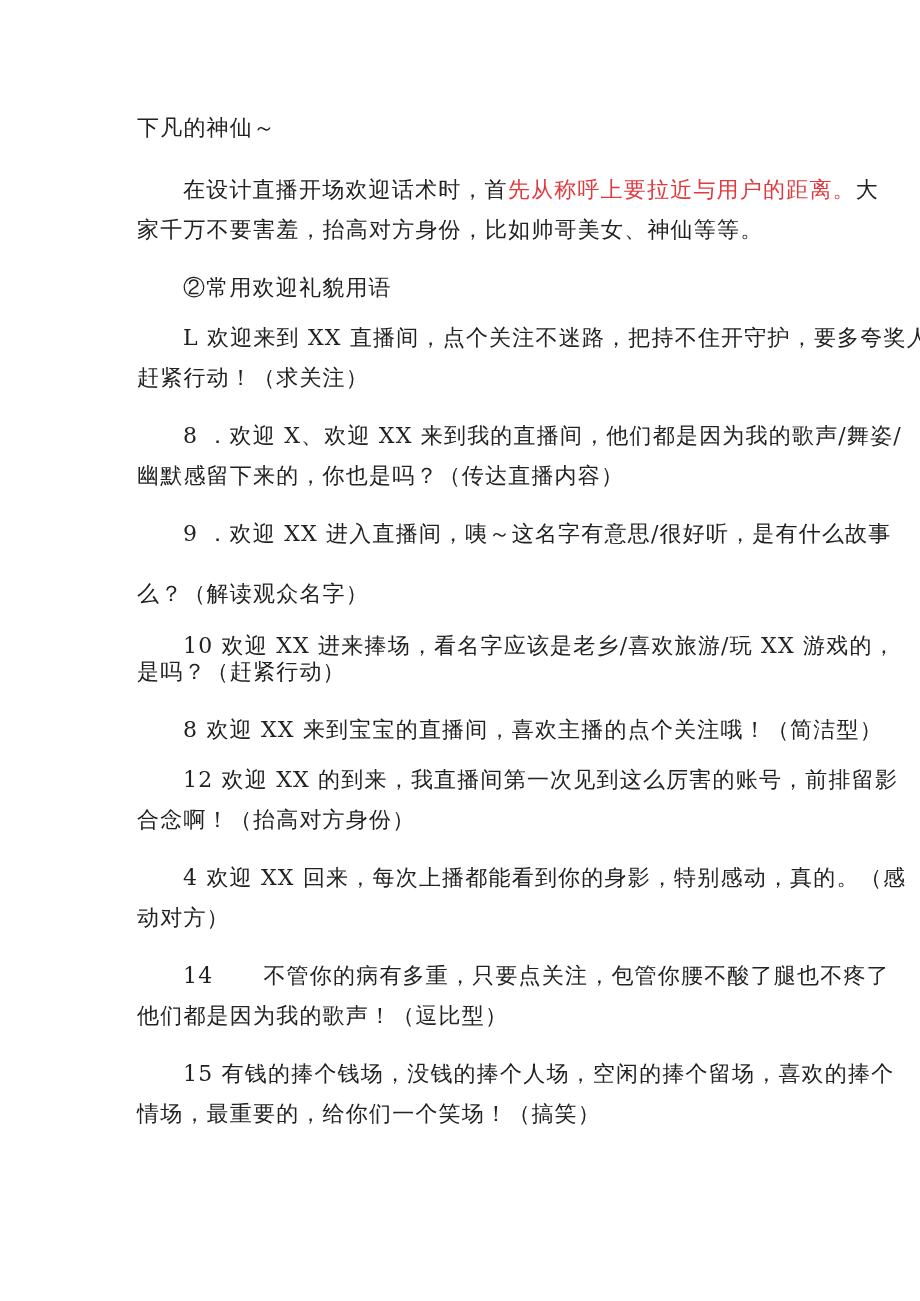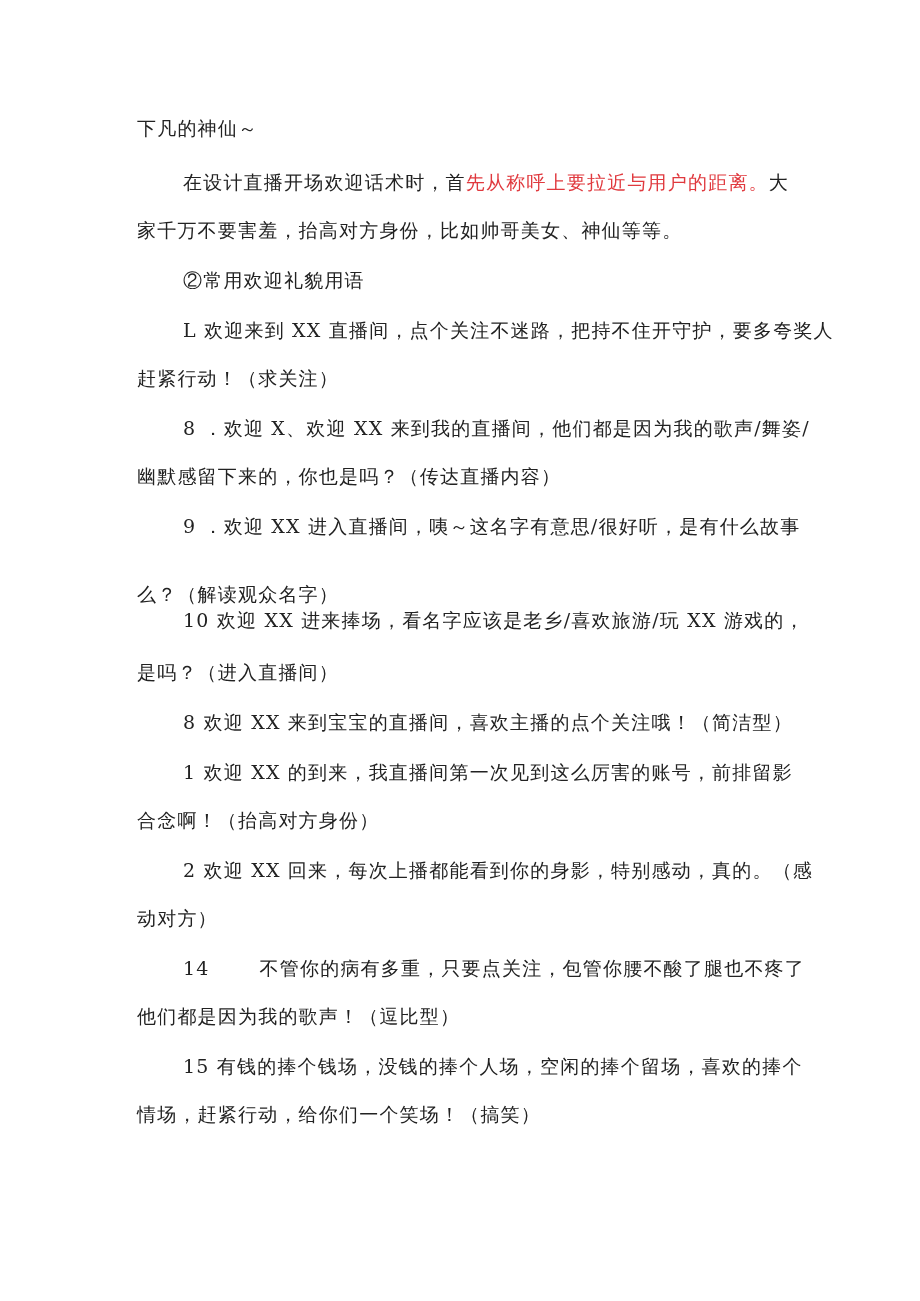--- a/index.html
+++ b/index.html
@@ -17,26 +17,26 @@
     }
     .page {
       position: absolute;
       left: 137px;
       top: 110px;
       width: 654px;
     }
     .line {
       position: absolute;
       left: 0;
-      font-size: 19px;
+      font-size: 22px;
       line-height: 24px;
       white-space: nowrap;
       letter-spacing: 1.2px;
     }
-    .indent { left: 46px; }
+    .indent { left: 46px; margin-top: 8px; }
     .red { color: #e0393e; }
     .gap { display: inline-block; width: 50px; }
   </style>
 </head>
 <body>
 
 <div class="page">
   <div class="line" style="top:6px">下凡的神仙～</div>
 
   <div class="line indent" style="top:60px">
@@ -48,31 +48,31 @@
 
   <div class="line indent" style="top:208px">L 欢迎来到 XX 直播间，点个关注不迷路，把持不住开守护，要多夸奖人</div>
   <div class="line" style="top:256px">赶紧行动！（求关注）</div>
 
   <div class="line indent" style="top:306px">8 ．欢迎 X、欢迎 XX 来到我的直播间，他们都是因为我的歌声/舞姿/</div>
   <div class="line" style="top:354px">幽默感留下来的，你也是吗？（传达直播内容）</div>
 
   <div class="line indent" style="top:404px">9 ．欢迎 XX 进入直播间，咦～这名字有意思/很好听，是有什么故事</div>
   <div class="line" style="top:472px">么？（解读观众名字）</div>
 
-  <div class="line indent" style="top:498px">10 欢迎 XX 进来捧场，看名字应该是老乡/喜欢旅游/玩 XX 游戏的，</div>
-  <div class="line" style="top:550px">是吗？（进入直播间）</div>
+  <div class="line indent" style="top:516px">10 欢迎 XX 进来捧场，看名字应该是老乡/喜欢旅游/玩 XX 游戏的，</div>
+  <div class="line" style="top:550px">是吗？（赶紧行动）</div>
 
   <div class="line indent" style="top:600px">8 欢迎 XX 来到宝宝的直播间，喜欢主播的点个关注哦！（简洁型）</div>
 
-  <div class="line indent" style="top:650px">1 欢迎 XX 的到来，我直播间第一次见到这么厉害的账号，前排留影</div>
+  <div class="line indent" style="top:650px">12 欢迎 XX 的到来，我直播间第一次见到这么厉害的账号，前排留影</div>
   <div class="line" style="top:698px">合念啊！（抬高对方身份）</div>
 
-  <div class="line indent" style="top:748px">2 欢迎 XX 回来，每次上播都能看到你的身影，特别感动，真的。（感</div>
+  <div class="line indent" style="top:748px">4 欢迎 XX 回来，每次上播都能看到你的身影，特别感动，真的。（感</div>
   <div class="line" style="top:796px">动对方）</div>
 
   <div class="line indent" style="top:846px">
     <span>14</span><span class="gap"></span><span>不管你的病有多重，只要点关注，包管你腰不酸了腿也不疼了</span>
   </div>
   <div class="line" style="top:894px">他们都是因为我的歌声！（逗比型）</div>
 
   <div class="line indent" style="top:944px">15 有钱的捧个钱场，没钱的捧个人场，空闲的捧个留场，喜欢的捧个</div>
-  <div class="line" style="top:992px">情场，赶紧行动，给你们一个笑场！（搞笑）</div>
+  <div class="line" style="top:992px">情场，最重要的，给你们一个笑场！（搞笑）</div>
 </div>
 
 </body></html>

